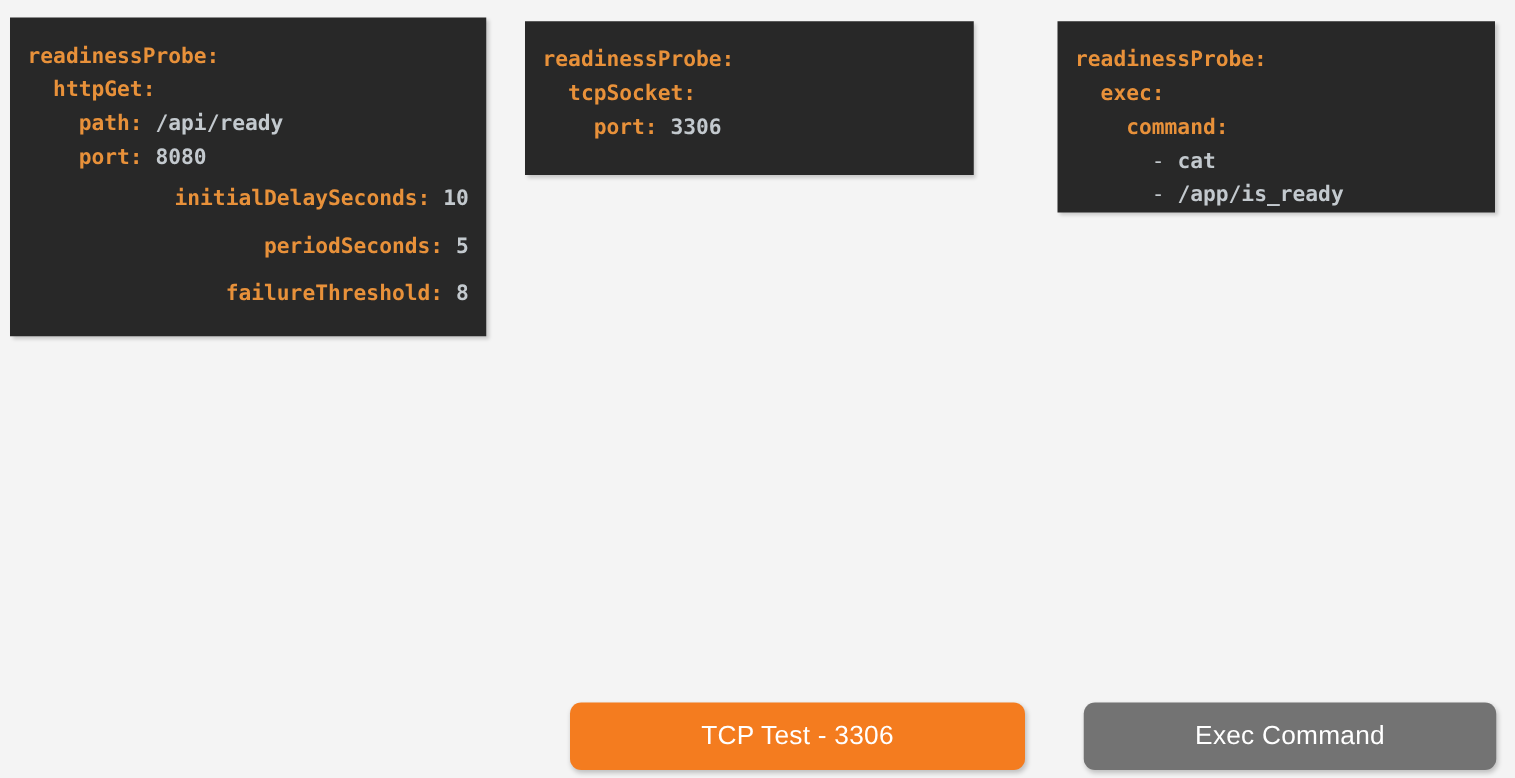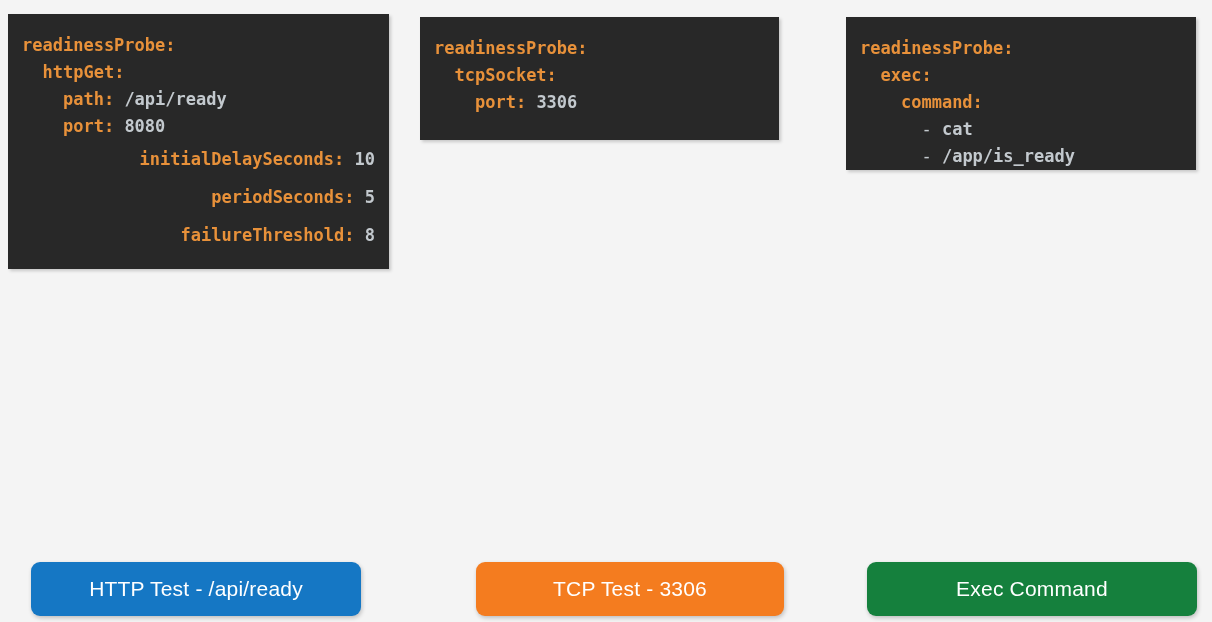--- a/index.html
+++ b/index.html
@@ -87,33 +87,32 @@
     letter-spacing: 0.2px;
     box-sizing: border-box;
     box-shadow: 1px 2px 4px rgba(0,0,0,0.22);
     cursor: pointer;
     user-select: none;
     border: none;
     height: 54px;
     top: 562px;
   }
   #btn-http { left: 31px;  width: 330px; background: #1577c4; }
-  #btn-tcp  { left: 476px; width: 308px; background: #f47c1f; }
+  #btn-tcp  { left: 456px; width: 364px; background: #f47c1f; }
   #btn-exec { left: 867px; width: 330px; background: #4a3392; }
 </style>
 </head>
 <body style="background: rgb(244, 244, 244);">
 
 <div class="canvas">
 
   <div class="code-card" id="card-http" style="background: rgb(40, 40, 40); color: rgb(195, 201, 206);"><span class="yaml-line"><span></span><span class="yaml-key" style="color: rgb(232, 145, 58);">readinessProbe:</span></span><span class="yaml-line"><span>  </span><span class="yaml-key" style="color: rgb(232, 145, 58);">httpGet:</span></span><span class="yaml-line"><span>    </span><span class="yaml-key" style="color: rgb(232, 145, 58);">path:</span><span class="yaml-val" style="color: rgb(195, 201, 206);"> /api/ready</span></span><span class="yaml-line"><span>    </span><span class="yaml-key" style="color: rgb(232, 145, 58);">port:</span><span class="yaml-val" style="color: rgb(195, 201, 206);"> 8080</span></span><span class="yaml-line gap"><span>  </span><span class="yaml-key" style="color: rgb(232, 145, 58);">initialDelaySeconds:</span><span class="yaml-val" style="color: rgb(195, 201, 206);"> 10</span></span><span class="yaml-line gap"><span>  </span><span class="yaml-key" style="color: rgb(232, 145, 58);">periodSeconds:</span><span class="yaml-val" style="color: rgb(195, 201, 206);"> 5</span></span><span class="yaml-line gap"><span>  </span><span class="yaml-key" style="color: rgb(232, 145, 58);">failureThreshold:</span><span class="yaml-val" style="color: rgb(195, 201, 206);"> 8</span></span></div>
 
   <div class="code-card" id="card-tcp" style="background: rgb(40, 40, 40); color: rgb(195, 201, 206);"><span class="yaml-line"><span></span><span class="yaml-key" style="color: rgb(232, 145, 58);">readinessProbe:</span></span><span class="yaml-line"><span>  </span><span class="yaml-key" style="color: rgb(232, 145, 58);">tcpSocket:</span></span><span class="yaml-line"><span>    </span><span class="yaml-key" style="color: rgb(232, 145, 58);">port:</span><span class="yaml-val" style="color: rgb(195, 201, 206);"> 3306</span></span></div>
 
   <div class="code-card" id="card-exec" style="background: rgb(40, 40, 40); color: rgb(195, 201, 206);"><span class="yaml-line"><span></span><span class="yaml-key" style="color: rgb(232, 145, 58);">readinessProbe:</span></span><span class="yaml-line"><span>  </span><span class="yaml-key" style="color: rgb(232, 145, 58);">exec:</span></span><span class="yaml-line"><span>    </span><span class="yaml-key" style="color: rgb(232, 145, 58);">command:</span></span><span class="yaml-line"><span>      </span><span class="yaml-dash" style="color: rgb(195, 201, 206);">- </span><span class="yaml-val" style="color: rgb(195, 201, 206);">cat</span></span><span class="yaml-line"><span>      </span><span class="yaml-dash" style="color: rgb(195, 201, 206);">- </span><span class="yaml-val" style="color: rgb(195, 201, 206);">/app/is_ready</span></span></div>
 
-  <button class="btn" id="btn-http" style="background: rgb(21, 119, 196);">HTTP Test - /api/ready</button>
 
   <button class="btn" id="btn-tcp" style="background: rgb(244, 124, 31);">TCP Test - 3306</button>
 
-  <button class="btn" id="btn-exec" style="background: #15803d;">Exec Command</button>
+  <button class="btn" id="btn-exec" style="background: #737373;">Exec Command</button>
 
 </div>
 
 </body></html>

